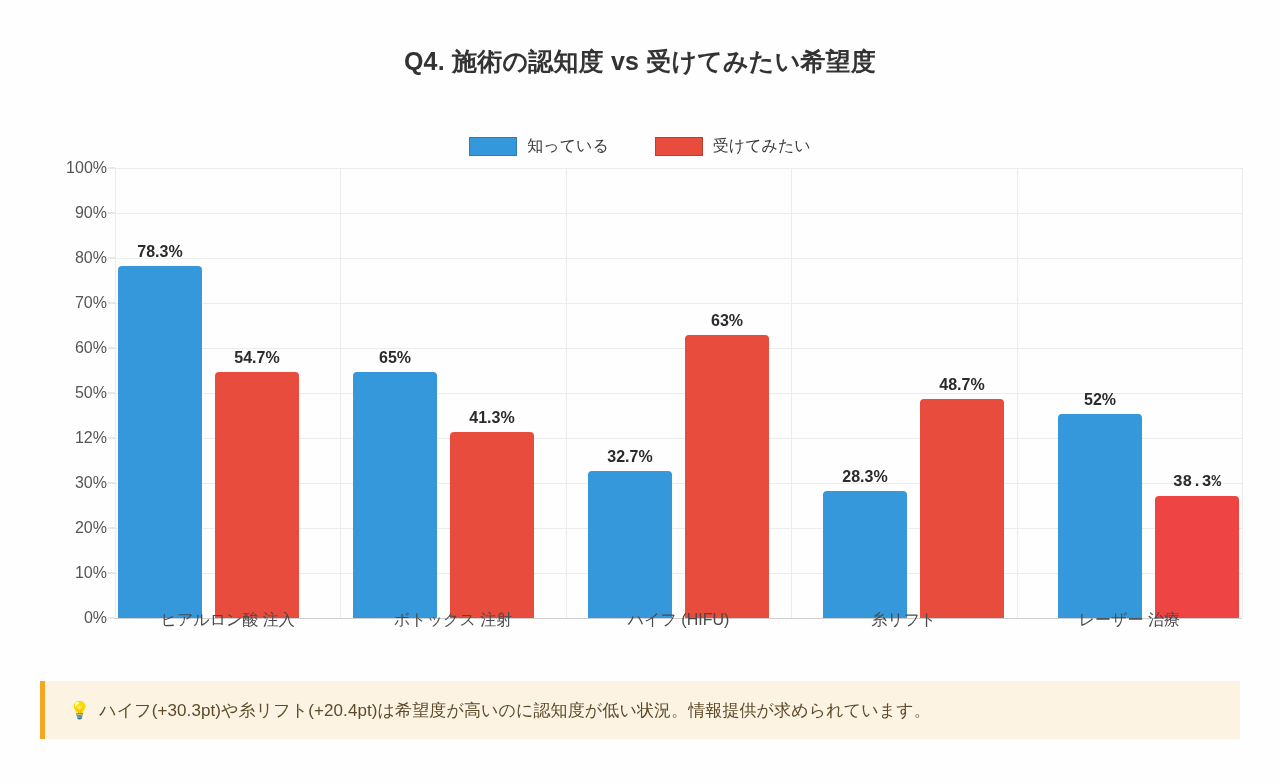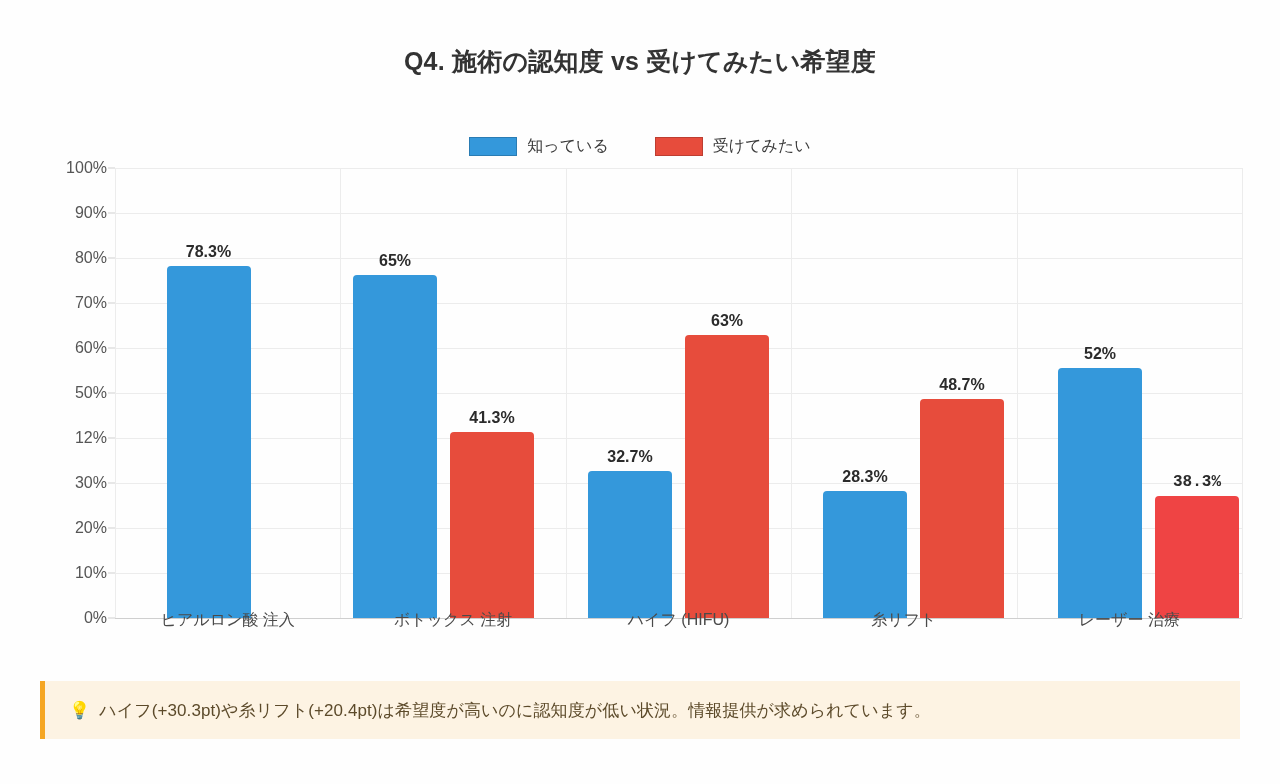--- a/index.html
+++ b/index.html
@@ -278,25 +278,28 @@
         <div class="vsep" style="left: 60%;"></div>
         <div class="vsep" style="left: 80%;"></div>
         <div class="vsep" style="left: 100%;"></div>
       </div>
     <div class="groups" id="groups">
         <div class="group">
           <div class="bars">
             <div class="bar known" style="height: 352.35px; background: rgb(52, 152, 219);">
               <span class="bar-label">78.3%</span>
             </div>
-          </div>
-        </div>
-        <div class="group">
-          <div class="bars">
-            <div class="bar known" style="height: 343px; background: rgb(52, 152, 219);">
+            <div class="bar want" style="height: 246.15px; background: rgb(231, 76, 60);">
+              <span class="bar-label">54.7%</span>
+            </div>
+          </div>
+        </div>
+        <div class="group">
+          <div class="bars">
+            <div class="bar known" style="height: 246px; background: rgb(52, 152, 219);">
               <span class="bar-label">65%</span>
             </div>
             <div class="bar want" style="height: 185.85px; background: rgb(231, 76, 60);">
               <span class="bar-label">41.3%</span>
             </div>
           </div>
         </div>
         <div class="group">
           <div class="bars">
             <div class="bar known" style="height: 147.15px; background: rgb(52, 152, 219);">
@@ -312,21 +315,21 @@
             <div class="bar known" style="height: 127.35px; background: rgb(52, 152, 219); padding-left: 12px;">
               <span class="bar-label">28.3%</span>
             </div>
             <div class="bar want" style="height: 219.15px; background: rgb(231, 76, 60);">
               <span class="bar-label">48.7%</span>
             </div>
           </div>
         </div>
         <div class="group">
           <div class="bars">
-            <div class="bar known" style="height: 250px; background: rgb(52, 152, 219);">
+            <div class="bar known" style="height: 204px; background: rgb(52, 152, 219);">
               <span class="bar-label">52%</span>
             </div>
             <div class="bar want" style="height: 122px; background: #ef4444; font-family: Liberation Mono, monospace;">
               <span class="bar-label">38.3%</span>
             </div>
           </div>
         </div>
       </div>
   </div>
 

